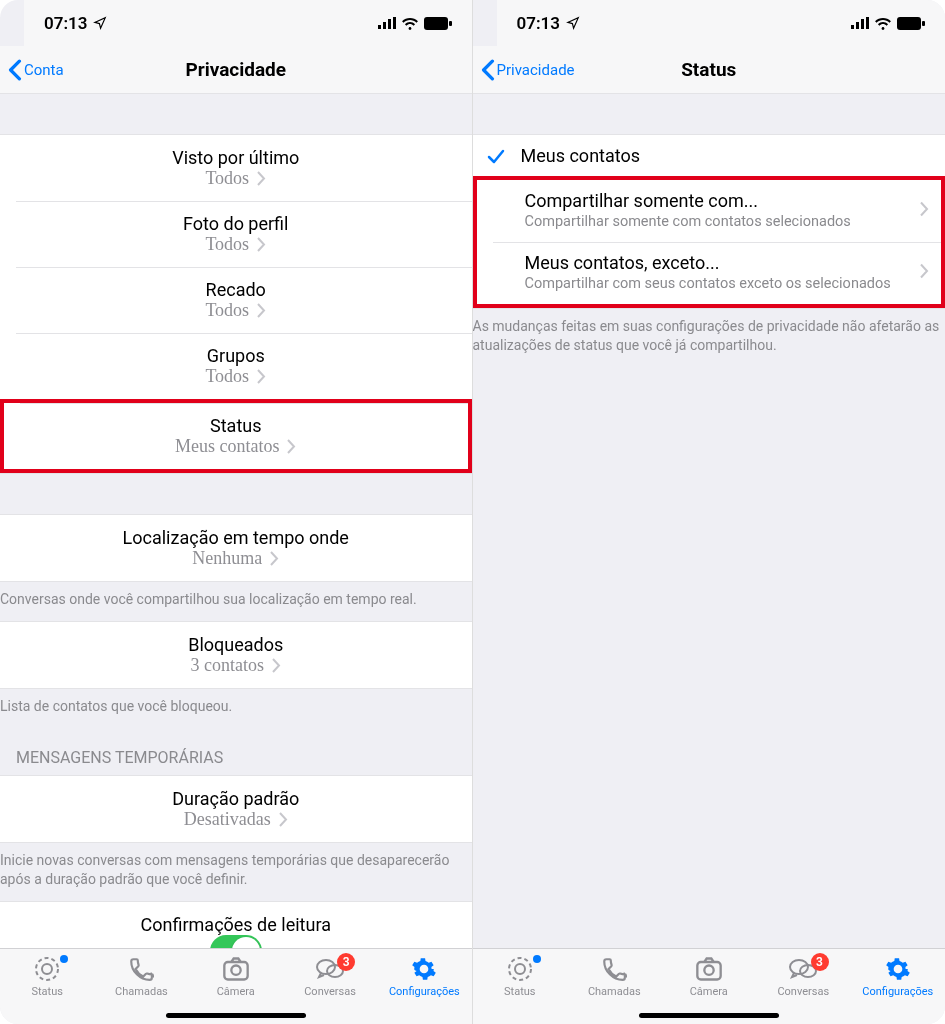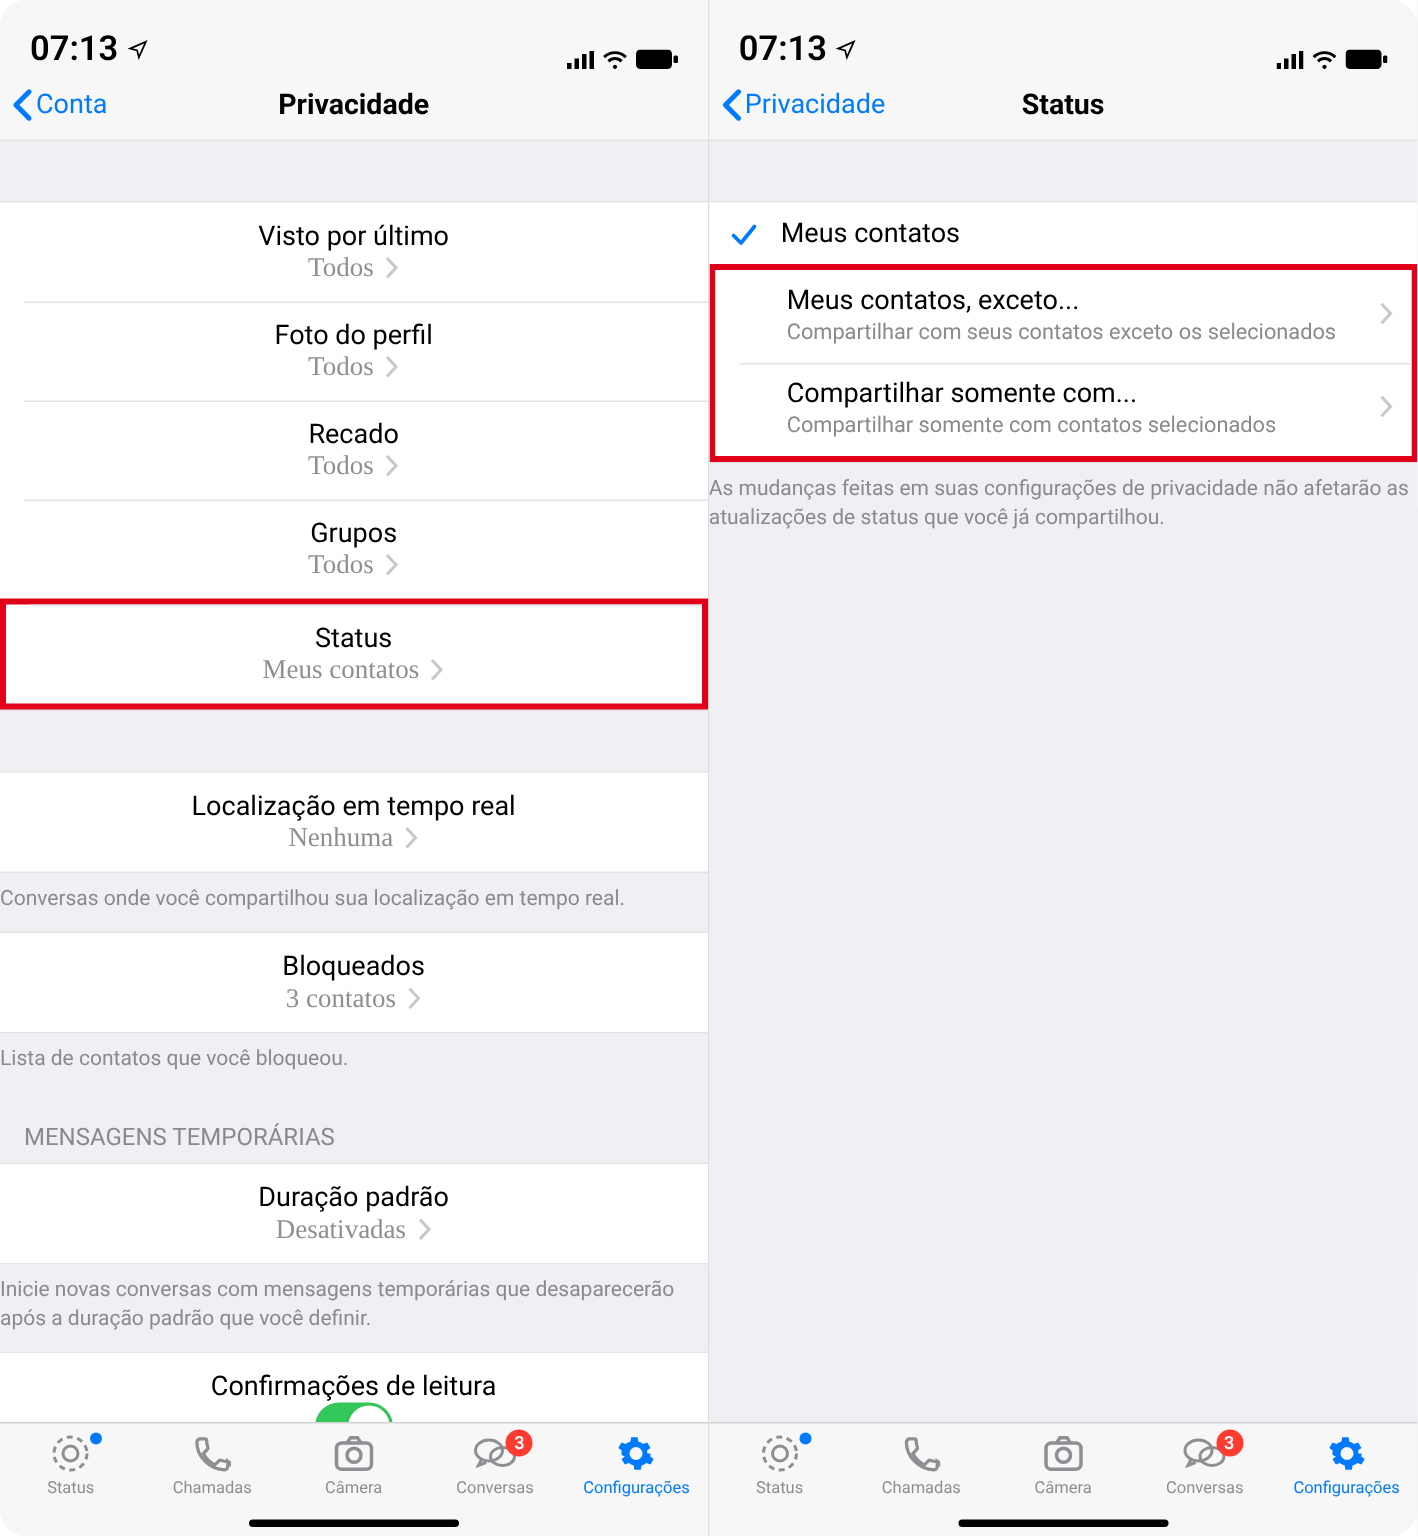--- a/index.html
+++ b/index.html
@@ -19,25 +19,26 @@
     position: relative;
     display: flex;
     flex-direction: column;
   }
   .phone.left { border-right: 1px solid #ddd; }
   
   .status-bar {
     height: 46px;
     padding: 0 20px;
     display: flex;
-    align-items: flex-end;
+    align-items: center;
     justify-content: space-between;
     background: #f7f7f8;
     font-weight: 600;
-    font-size: 23px;
+    font-size: 17px;
+    margin-left: 24px;
   }
   .status-left { display: flex; align-items: center; gap: 6px; }
   .status-right { display: flex; align-items: center; gap: 5px; }
   .loc-icon svg, .sig-icon svg, .wifi-icon svg, .batt-icon svg { display:block; }
   
   .nav-bar {
     height: 48px;
     display: flex;
     align-items: center;
     justify-content: center;
@@ -45,21 +46,21 @@
     background: #f7f7f8;
     border-bottom: 1px solid #e3e3e6;
     flex-shrink: 0;
   }
   .nav-back {
     position: absolute;
     left: 8px;
     display: flex;
     align-items: center;
     color: #007aff;
-    font-size: 18px;
+    font-size: 15px;
     cursor: pointer;
   }
   .nav-back svg { margin-right: 2px; }
   .nav-title {
     font-size: 19px;
     font-weight: 700;
     color: #000;
   }
   
   .content {
@@ -295,21 +296,21 @@
                 <polyline points="1,1 7,7.5 1,14"></polyline>
               </svg>
             </span>
         </div>
       </div>
     </div>
 
     <div class="spacer-md"></div>
     <div class="group">
       <div class="row">
-        <span class="row-label">Localização em tempo real</span>
+        <span class="row-label">Localização em tempo onde</span>
         <div class="row-right">
           <span class="row-value">Nenhuma</span>
           <span class="chev">
               <svg width="9" height="15" viewBox="0 0 9 15" fill="none" stroke="currentColor" stroke-width="2">
                 <polyline points="1,1 7,7.5 1,14"></polyline>
               </svg>
             </span>
         </div>
       </div>
     </div>
@@ -458,29 +459,29 @@
       <div class="opt">
         <span class="check">
           <svg width="18" height="16" viewBox="0 0 18 16" fill="none" stroke="#007aff" stroke-width="2.5" stroke-linecap="round" stroke-linejoin="round">
               <polyline points="2,8 7,13 16,2"></polyline>
             </svg>
         </span>
         <div class="opt-title">Meus contatos</div>
       </div>
       <div class="highlight-box">
         <div class="opt">
+          <div class="opt-title">Compartilhar somente com...</div>
+          <div class="opt-sub">Compartilhar somente com contatos selecionados</div>
+          <span class="chev-r"><svg width="9" height="15" viewBox="0 0 9 15" fill="none" stroke="currentColor" stroke-width="2">
+                <polyline points="1,1 7,7.5 1,14"></polyline>
+              </svg></span>
+        </div>
+        <div class="opt">
           <div class="opt-title">Meus contatos, exceto...</div>
           <div class="opt-sub">Compartilhar com seus contatos exceto os selecionados</div>
-          <span class="chev-r"><svg width="9" height="15" viewBox="0 0 9 15" fill="none" stroke="currentColor" stroke-width="2">
-                <polyline points="1,1 7,7.5 1,14"></polyline>
-              </svg></span>
-        </div>
-        <div class="opt">
-          <div class="opt-title">Compartilhar somente com...</div>
-          <div class="opt-sub">Compartilhar somente com contatos selecionados</div>
           <span class="chev-r"><svg width="9" height="15" viewBox="0 0 9 15" fill="none" stroke="currentColor" stroke-width="2">
                 <polyline points="1,1 7,7.5 1,14"></polyline>
               </svg></span>
         </div>
       </div>
     </div>
     <div class="footer-text">As mudanças feitas em suas configurações de privacidade não afetarão as atualizações de status que você já compartilhou.</div>
   </div>
 
   <div class="tab-bar">

